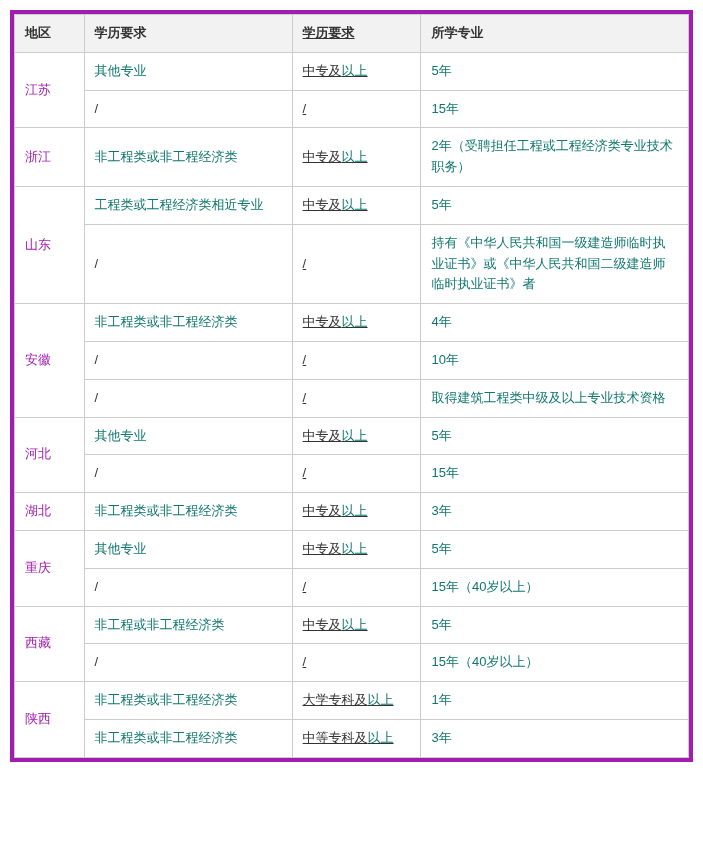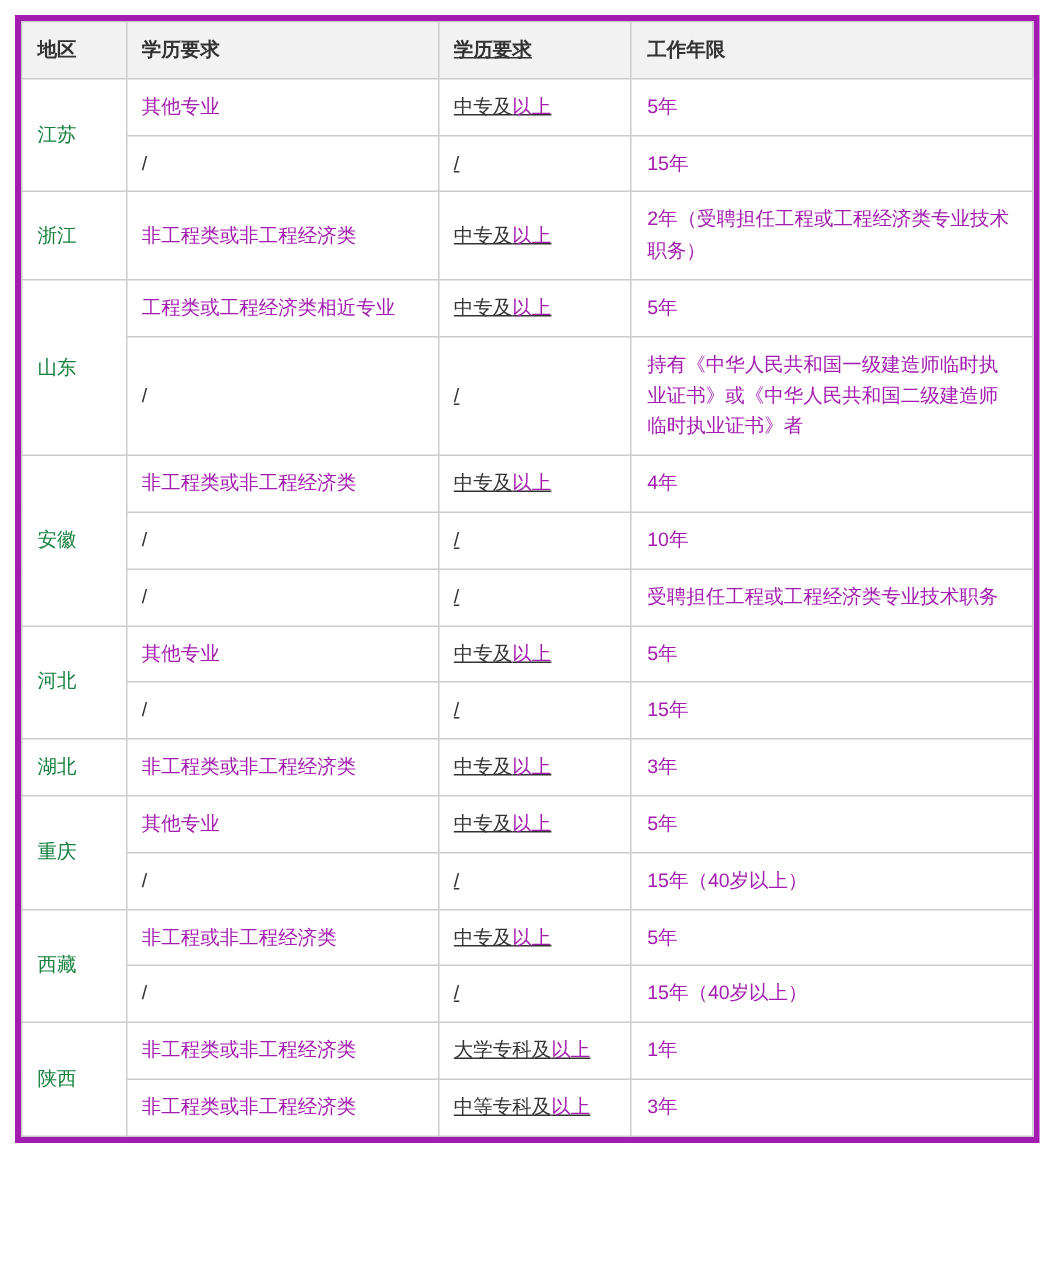--- a/index.html
+++ b/index.html
@@ -35,43 +35,43 @@
     }
     tbody td {
       color: #333;
       background-color: #fff;
     }
     .col-region { width: 70px; }
     .col-major { width: 210px; }
     .col-edu { width: 130px; text-decoration: underline; }
     .col-work { width: 270px; }
     .text-blue {
-      color: #a21caf;
+      color: #0f766e;
     }
     .region-cell {
-      color: #15803d;
+      color: #a21caf;
     }
     tbody tr:nth-child(even) {
       background-color: #fafafa;
     }
     tbody tr {
       background-color: #fff;
     }
   </style>
 </head>
 <body>
 
 <div class="table-container">
   <table>
     <thead>
       <tr>
         <th class="col-region">地区</th>
         <th class="col-major">学历要求</th>
         <th class="col-edu">学历要求</th>
-        <th class="col-work">工作年限</th>
+        <th class="col-work">所学专业</th>
       </tr>
     </thead>
     <tbody id="table-body">
     <tr>
           <td class="col-region region-cell" rowspan="2">江苏</td>
           <td class="col-major"><span class="text-blue">其他专业</span></td>
           <td class="col-edu">中专及<span class="text-blue">以上</span></td>
           <td class="col-work"><span class="text-blue">5年</span></td>
         </tr>
         <tr>
@@ -103,21 +103,21 @@
           <td class="col-work"><span class="text-blue">4年</span></td>
         </tr>
         <tr>
           <td class="col-major">/</td>
           <td class="col-edu">/</td>
           <td class="col-work"><span class="text-blue">10年</span></td>
         </tr>
         <tr>
           <td class="col-major">/</td>
           <td class="col-edu">/</td>
-          <td class="col-work"><span class="text-blue">受聘担任工程或工程经济类专业技术职务</span></td>
+          <td class="col-work"><span class="text-blue">取得建筑工程类中级及以上专业技术资格</span></td>
         </tr>
         <tr>
           <td class="col-region region-cell" rowspan="2">河北</td>
           <td class="col-major"><span class="text-blue">其他专业</span></td>
           <td class="col-edu">中专及<span class="text-blue">以上</span></td>
           <td class="col-work"><span class="text-blue">5年</span></td>
         </tr>
         <tr>
           <td class="col-major">/</td>
           <td class="col-edu">/</td>

